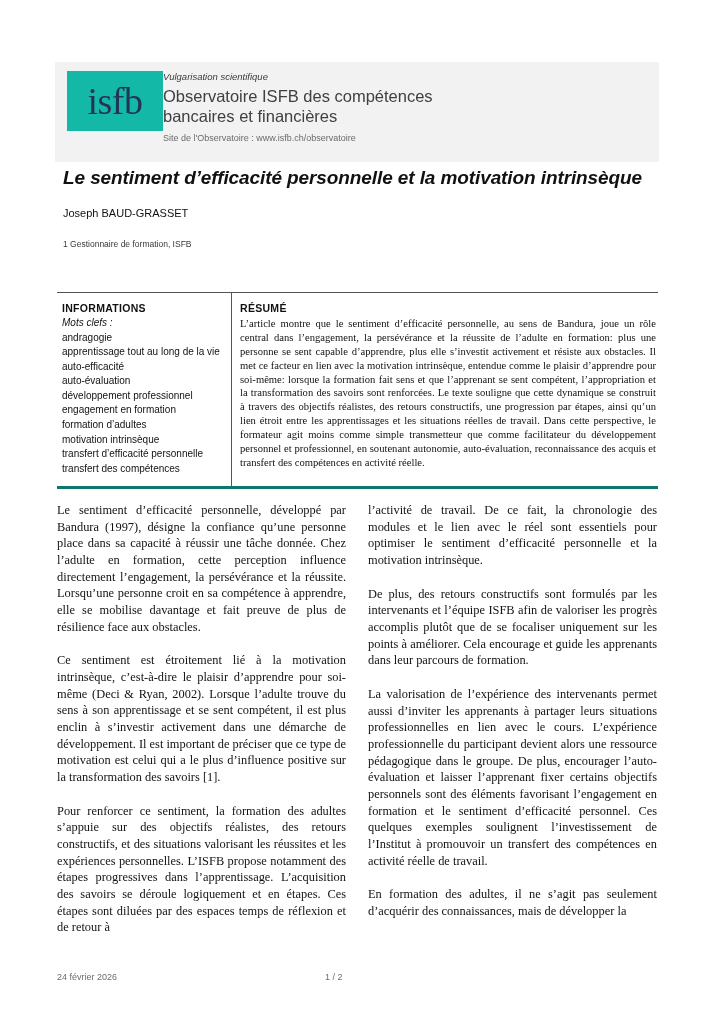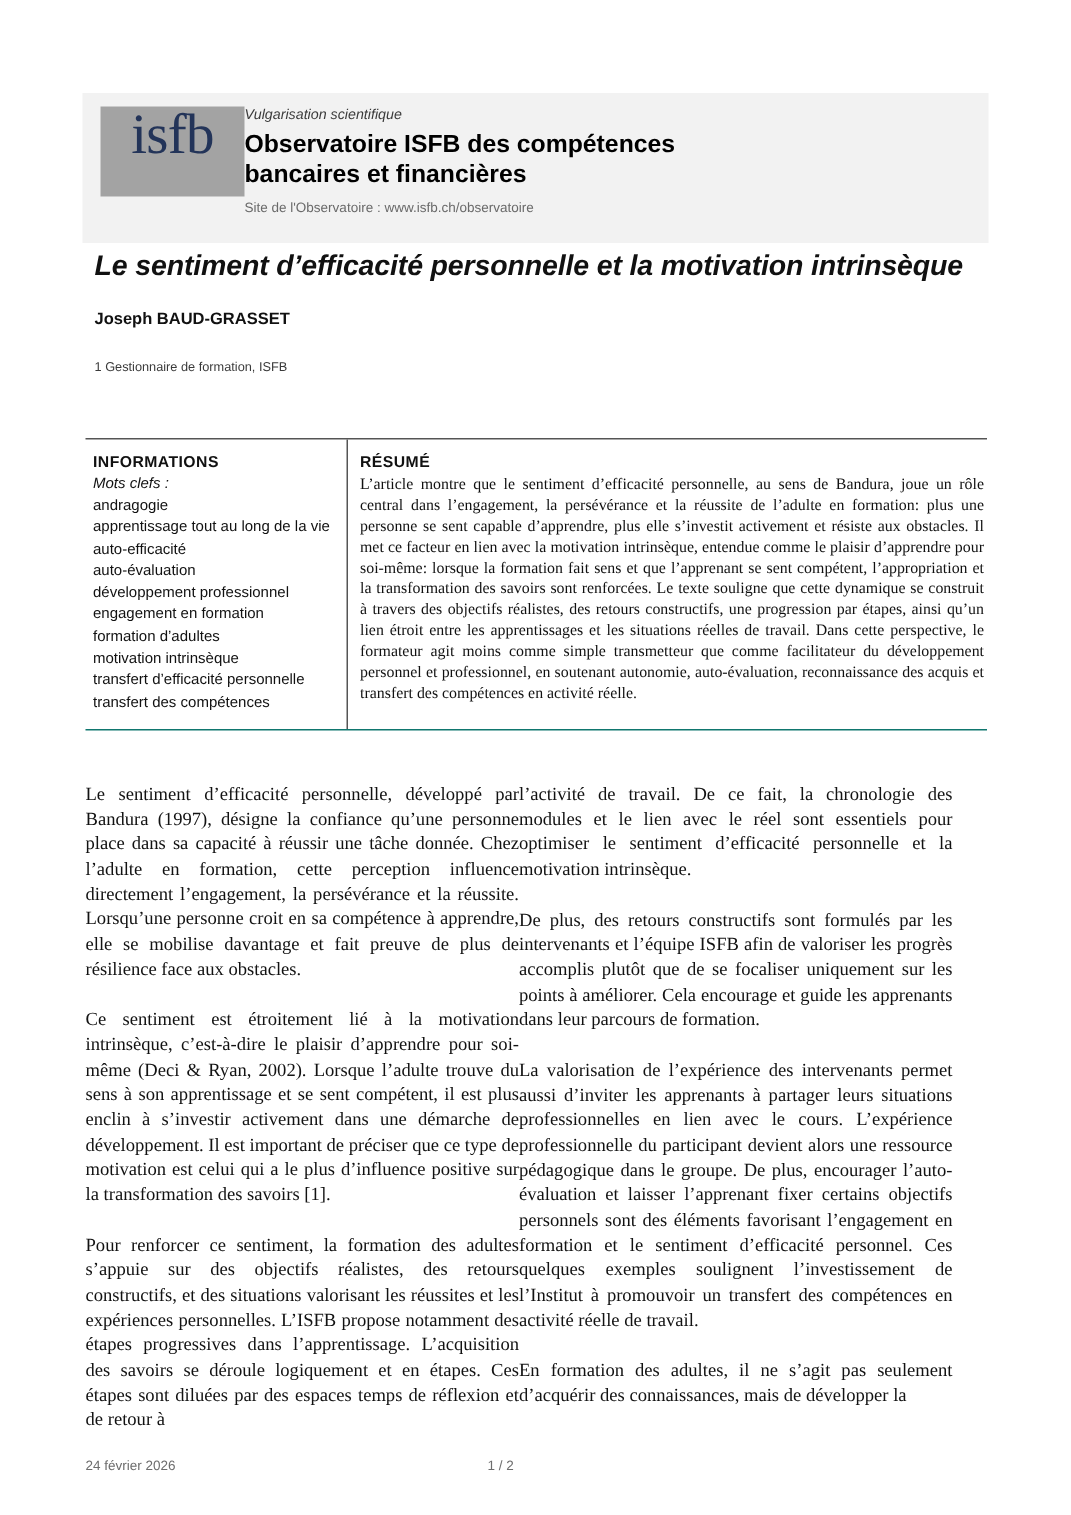--- a/index.html
+++ b/index.html
@@ -33,23 +33,23 @@
     height: 100px;
     background: #f2f2f2;
     display: flex;
     align-items: flex-start;
   }
   .logo-box {
     width: 96px;
     height: 60px;
     margin-left: 12px;
     margin-top: 9px;
-    background: #a3a3a3;
-    display: flex;
-    align-items: flex-start;
+    background: #14b8a6;
+    display: flex;
+    align-items: center;
     justify-content: center;
     flex: none;
   }
   .logo-text {
     font-family: "Liberation Serif", serif;
     font-size: 38px;
     line-height: 1;
     color: #233459;
     letter-spacing: -0.5px;
   }
@@ -62,22 +62,22 @@
   .kicker {
     font-family: "Liberation Sans", sans-serif;
     font-size: 9.5px;
     font-style: italic;
     color: #3b3b3b;
     margin-bottom: 4px;
   }
   .masthead-title {
     font-family: "Liberation Sans", sans-serif;
     font-size: 16.5px;
-    font-weight: bold;
-    color: #000000;
+    font-weight: normal;
+    color: #404040;
     line-height: 1.22;
   }
   .masthead-site {
     font-family: "Liberation Sans", sans-serif;
     font-size: 9px;
     color: #6a6a6a;
     margin-top: 7px;
   }
 
   
@@ -93,39 +93,39 @@
     font-weight: bold;
     font-style: italic;
     line-height: 1.28;
     color: #111111;
     margin: 0;
     letter-spacing: -0.1px;
   }
   .author {
     font-family: "Liberation Sans", sans-serif;
     font-size: 11px;
-    font-weight: bold;
+    font-weight: normal;
     color: #111111;
     margin-top: 17px;
   }
   .affiliation {
     font-family: "Liberation Sans", sans-serif;
     font-size: 8.5px;
     color: #3a3a3a;
     margin-top: 20px;
   }
 
   
   .info-table {
     position: absolute;
     left: 57px;
     top: 292px;
     width: 601px;
     border-top: 1px solid #555;
-    border-bottom: 1px solid #0f766e;
+    border-bottom: 3px solid #0f766e;
     display: flex;
   }
   .info-col {
     width: 175px;
     flex: none;
     border-right: 1px solid #555;
     padding: 9px 4px 10px 5px;
     box-sizing: border-box;
   }
   .abstract-col {
@@ -175,23 +175,24 @@
     text-align: justify;
     color: #111;
     margin: 0;
     hyphens: none;
   }
 
   
   .body-cols {
     position: absolute;
     left: 57px;
-    top: 521px;
+    top: 502px;
     width: 601px;
     display: flex;
+    gap: 22px;
   }
   .body-col {
     width: 289px;
     flex: none;
   }
   .body-col p {
     font-family: "Liberation Serif", serif;
     font-size: 12.4px;
     line-height: 1.345;
     text-align: justify;

